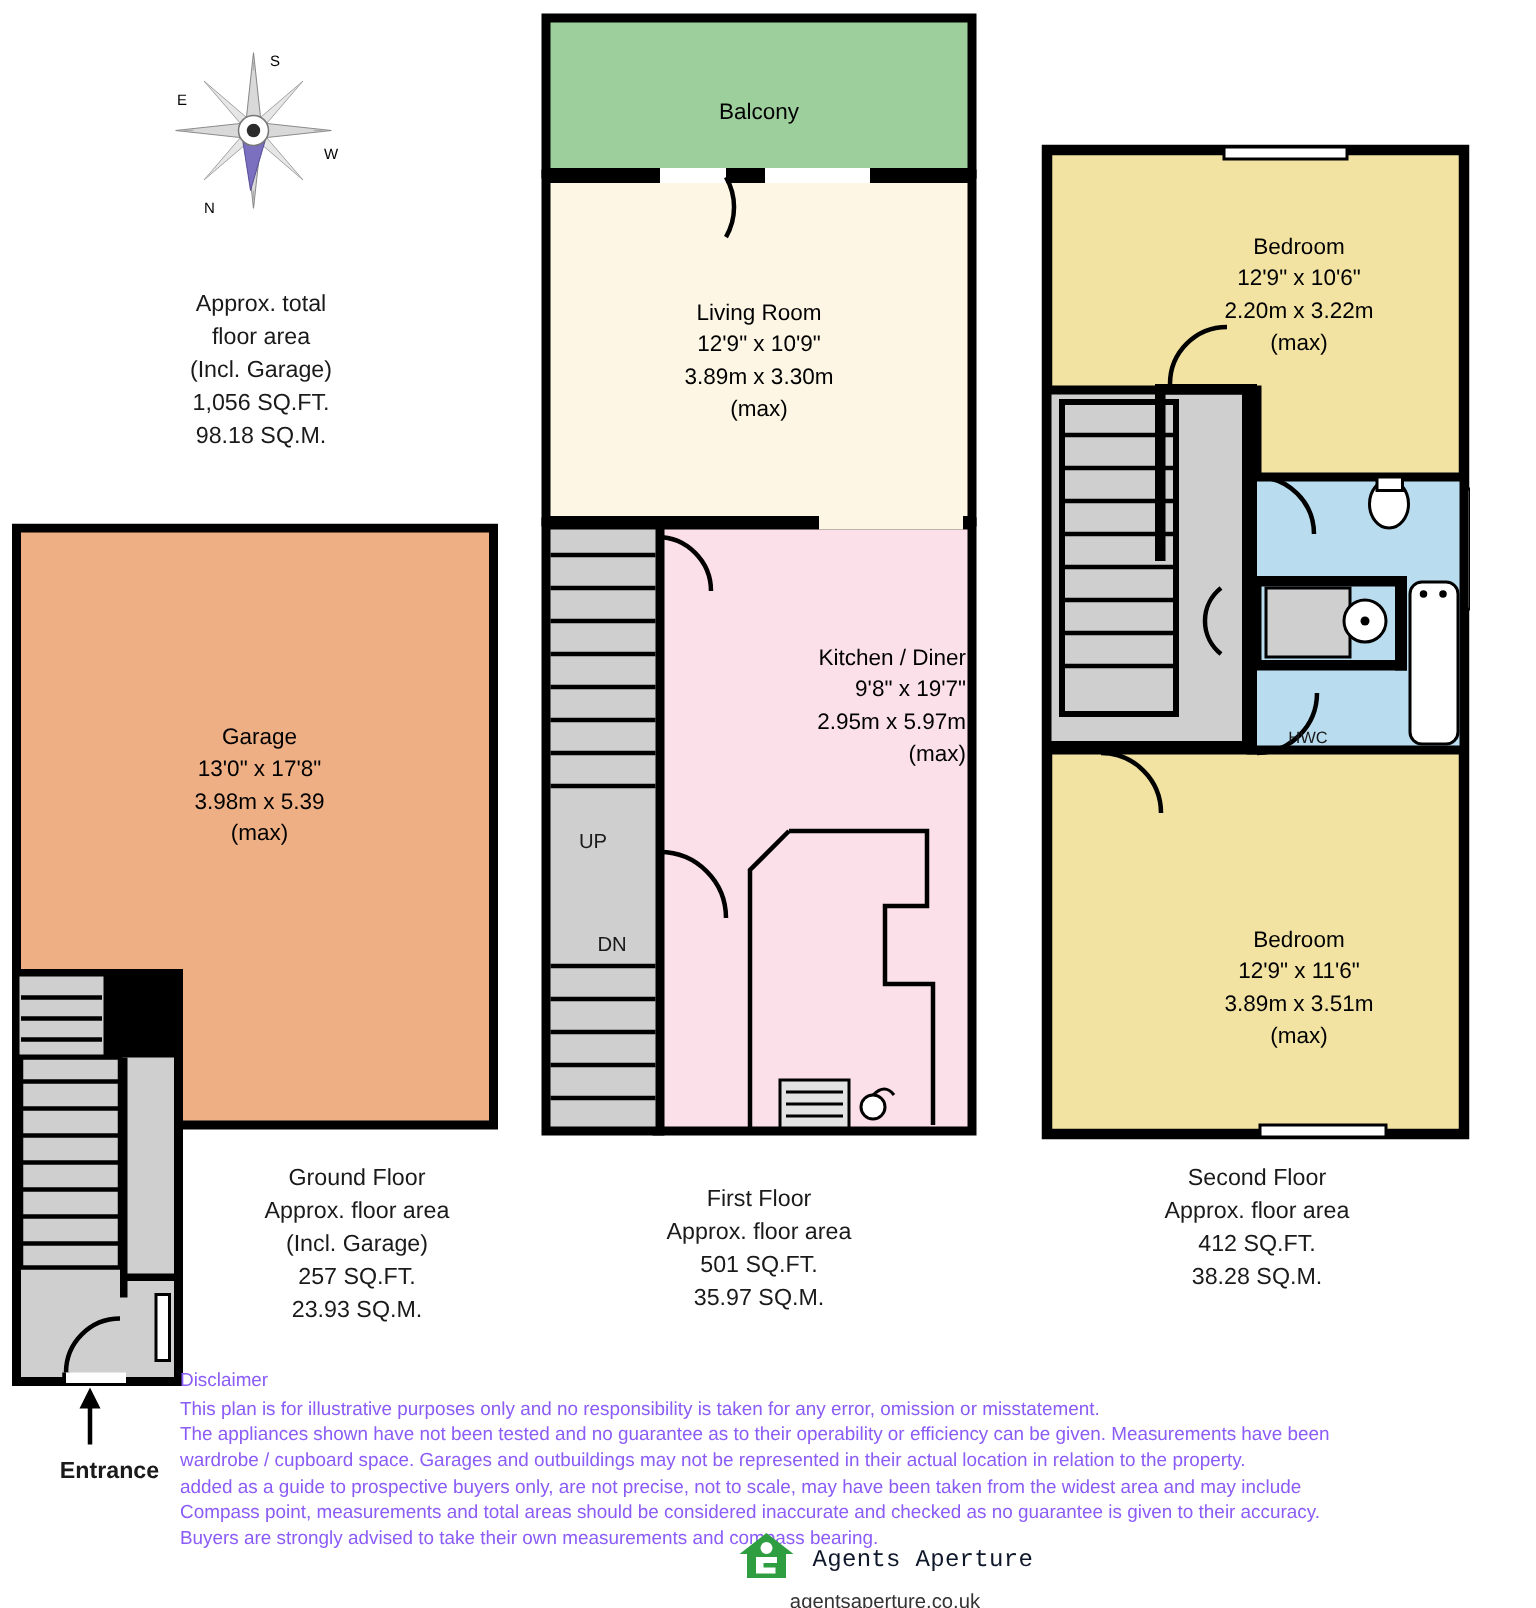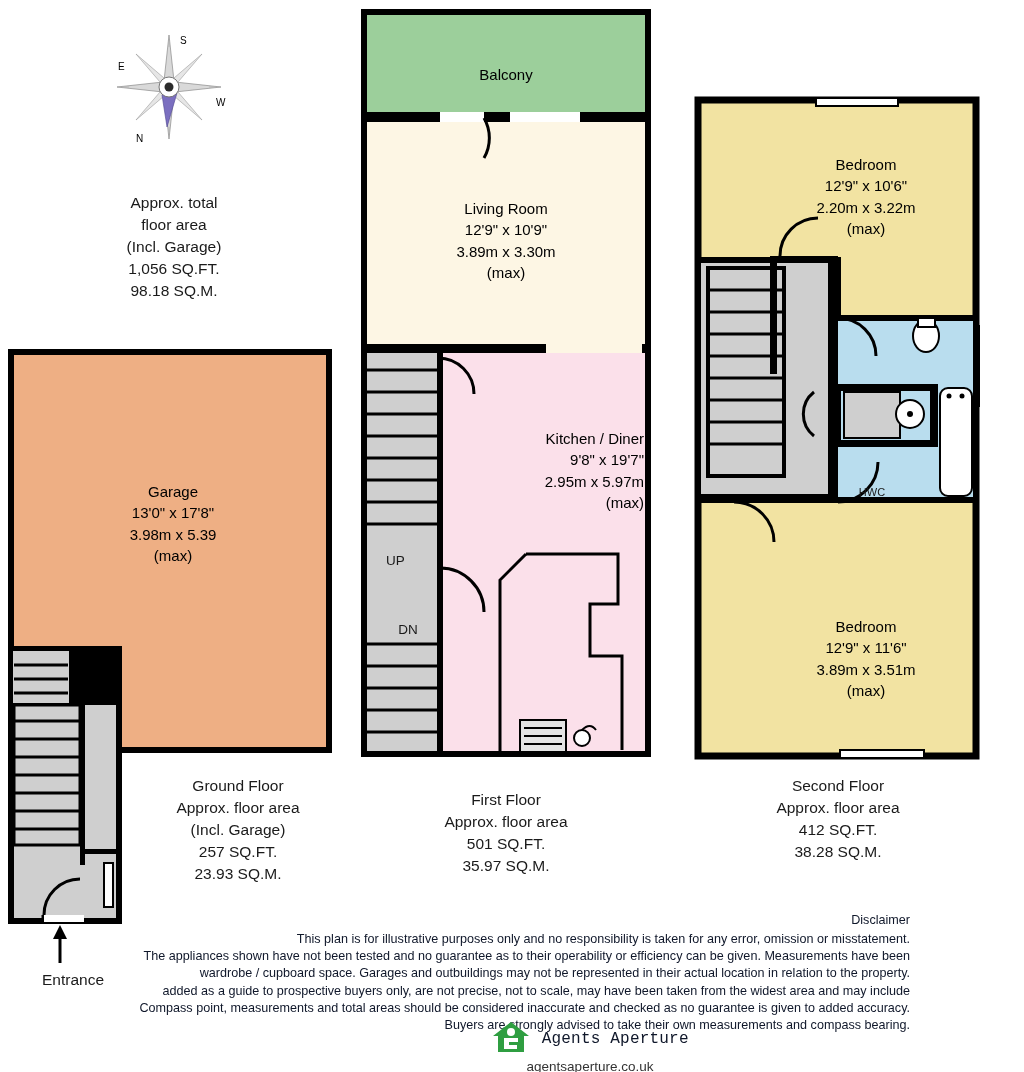--- a/index.html
+++ b/index.html
@@ -53,27 +53,27 @@
   
   #ground { left: 8px; top: 349px; width: 324px; height: 576px; }
 
   
   #first { left: 360px; top: 8px; width: 292px; height: 752px; }
 
   
   #second { left: 694px; top: 96px; width: 286px; height: 664px; }
 
   
-  #entrance-group { left: 18px; top: 925px; width: 110px; height: 60px; text-align: center; }
+  #entrance-group { left: 18px; top: 925px; width: 110px; height: 60px; text-align: center; font-weight: bold; }
   #entrance-label { font-size: 15.5px; margin-top: 2px; }
 
   
   #disclaimer {
     left: 120px; top: 912px; width: 790px;
-    text-align: right; font-size: 12.6px; line-height: 1.36; color: #0f172a;
+    text-align: left; font-size: 12.6px; line-height: 1.36; color: #8b5cf6;
   }
   #disclaimer .dtitle { display: block; margin-bottom: 2px; }
 
   
   #brand { left: 440px; top: 1020px; width: 300px; text-align: center; }
   #brand-name {
     font-size: 16px; color: #0f172a; letter-spacing: .2px; font-family: Liberation Mono, monospace;
   }
   #brand-url { font-size: 13.5px; color: #333; margin-top: 1px; }
   #brand-logo { display:inline-block; vertical-align: middle; margin-right: 6px; }
@@ -348,21 +348,21 @@
     <span class="fc-title">412 SQ.FT.</span>
     <span class="fc-title">38.28 SQ.M.</span>
   </div>
 
   <div class="abs" id="disclaimer">
     <span class="dtitle">Disclaimer</span>
     <div>This plan is for illustrative purposes only and no responsibility is taken for any error, omission or misstatement.</div>
     <div>The appliances shown have not been tested and no guarantee as to their operability or efficiency can be given. Measurements have been</div>
     <div>wardrobe / cupboard space. Garages and outbuildings may not be represented in their actual location in relation to  the property.</div>
     <div>added as a guide to prospective buyers only, are not precise, not to scale, may have been taken from the widest area and may include</div>
-    <div>Compass point, measurements and total areas should be considered inaccurate and checked as no guarantee is given to added accuracy.</div>
+    <div>Compass point, measurements and total areas should be considered inaccurate and checked as no guarantee is given to their accuracy.</div>
     <div>Buyers are strongly advised to take their own measurements and compass bearing.</div>
   </div>
 
   <div class="abs" id="brand">
     <div style="white-space:nowrap;">
       <span id="brand-logo">
         <svg width="40" height="34" viewBox="0 0 40 34">
           <path d="M20 2 L38 16 L33 16 L33 32 L7 32 L7 16 L2 16 Z" fill="#2f9e41"></path>
           <path d="M13 18 h14 v4 h-9 v3 h8 v4 h-13 z" fill="#ffffff"></path>
           <circle cx="20" cy="12" r="4" fill="#ffffff"></circle>

